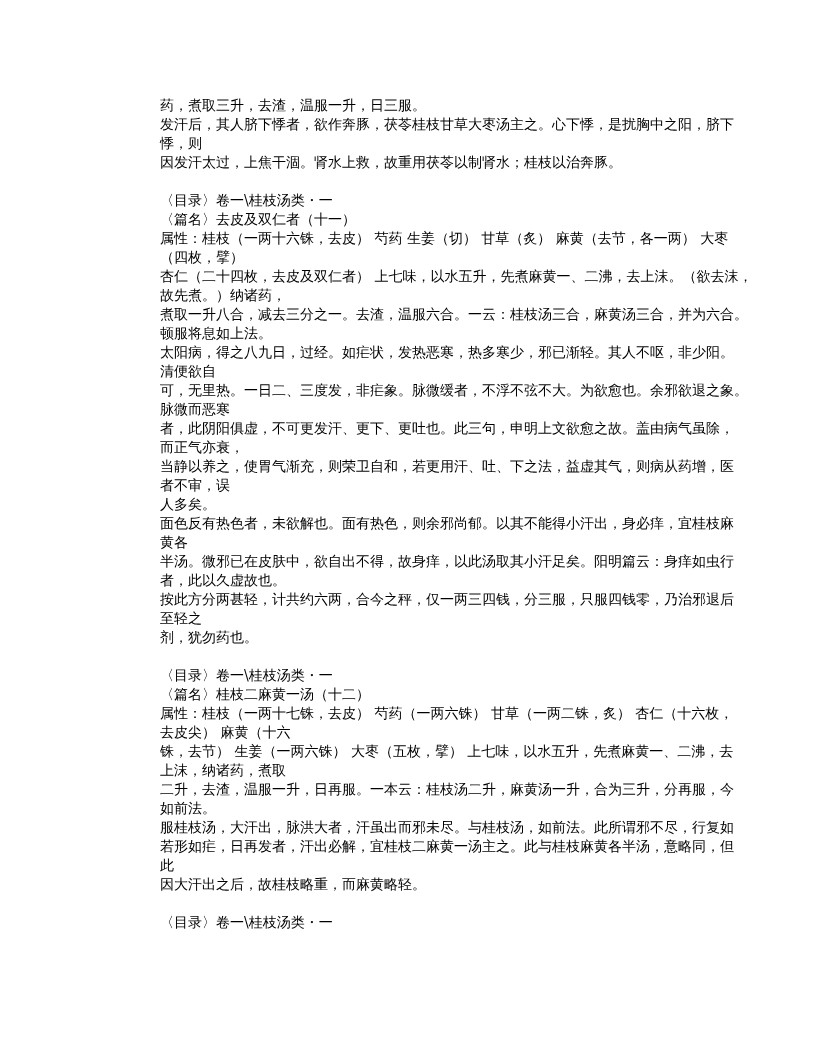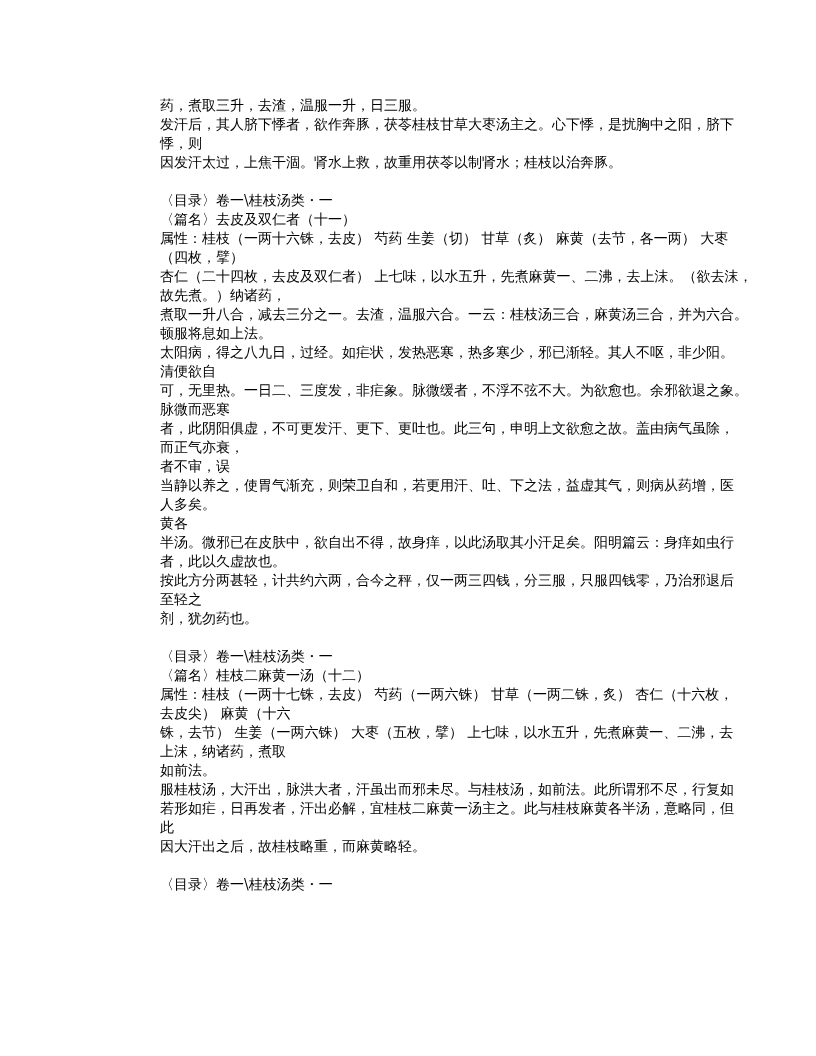--- a/index.html
+++ b/index.html
@@ -34,36 +34,38 @@
   <span class="line">杏仁（二十四枚，去皮及双仁者） 上七味，以水五升，先煮麻黄一、二沸，去上沫。（欲去沫，</span>
   <span class="line">故先煮。）纳诸药，</span>
   <span class="line">煮取一升八合，减去三分之一。去渣，温服六合。一云：桂枝汤三合，麻黄汤三合，并为六合。</span>
   <span class="line">顿服将息如上法。</span>
   <span class="line">太阳病，得之八九日，过经。如疟状，发热恶寒，热多寒少，邪已渐轻。其人不呕，非少阳。</span>
   <span class="line">清便欲自</span>
   <span class="line">可，无里热。一日二、三度发，非疟象。脉微缓者，不浮不弦不大。为欲愈也。余邪欲退之象。</span>
   <span class="line">脉微而恶寒</span>
   <span class="line">者，此阴阳俱虚，不可更发汗、更下、更吐也。此三句，申明上文欲愈之故。盖由病气虽除，</span>
   <span class="line">而正气亦衰，</span>
+  <span class="line">当静以养之，使胃气渐充，则荣卫自和，若更用汗、吐、下之法，益虚其气，则病从药增，医</span>
   <span class="line">者不审，误</span>
-  <span class="line">当静以养之，使胃气渐充，则荣卫自和，若更用汗、吐、下之法，益虚其气，则病从药增，医</span>
   <span class="line">人多矣。</span>
+  <span class="line">面色反有热色者，未欲解也。面有热色，则余邪尚郁。以其不能得小汗出，身必痒，宜桂枝麻</span>
   <span class="line">黄各</span>
   <span class="line">半汤。微邪已在皮肤中，欲自出不得，故身痒，以此汤取其小汗足矣。阳明篇云：身痒如虫行</span>
   <span class="line">者，此以久虚故也。</span>
   <span class="line">按此方分两甚轻，计共约六两，合今之秤，仅一两三四钱，分三服，只服四钱零，乃治邪退后</span>
   <span class="line">至轻之</span>
   <span class="line">剂，犹勿药也。</span>
   <span class="blank"></span>
   <span class="line">〈目录〉卷一\桂枝汤类・一</span>
   <span class="line">〈篇名〉桂枝二麻黄一汤（十二）</span>
   <span class="line">属性：桂枝（一两十七铢，去皮） 芍药（一两六铢） 甘草（一两二铢，炙） 杏仁（十六枚，</span>
   <span class="line">去皮尖） 麻黄（十六</span>
   <span class="line">铢，去节） 生姜（一两六铢） 大枣（五枚，擘） 上七味，以水五升，先煮麻黄一、二沸，去</span>
   <span class="line">上沫，纳诸药，煮取</span>
+  <span class="line">二升，去渣，温服一升，日再服。一本云：桂枝汤二升，麻黄汤一升，合为三升，分再服，今</span>
   <span class="line">如前法。</span>
   <span class="line">服桂枝汤，大汗出，脉洪大者，汗虽出而邪未尽。与桂枝汤，如前法。此所谓邪不尽，行复如</span>
   <span class="line">若形如疟，日再发者，汗出必解，宜桂枝二麻黄一汤主之。此与桂枝麻黄各半汤，意略同，但</span>
   <span class="line">此</span>
   <span class="line">因大汗出之后，故桂枝略重，而麻黄略轻。</span>
   <span class="blank"></span>
   <span class="line">〈目录〉卷一\桂枝汤类・一</span>
 </div>
 
 </body></html>

